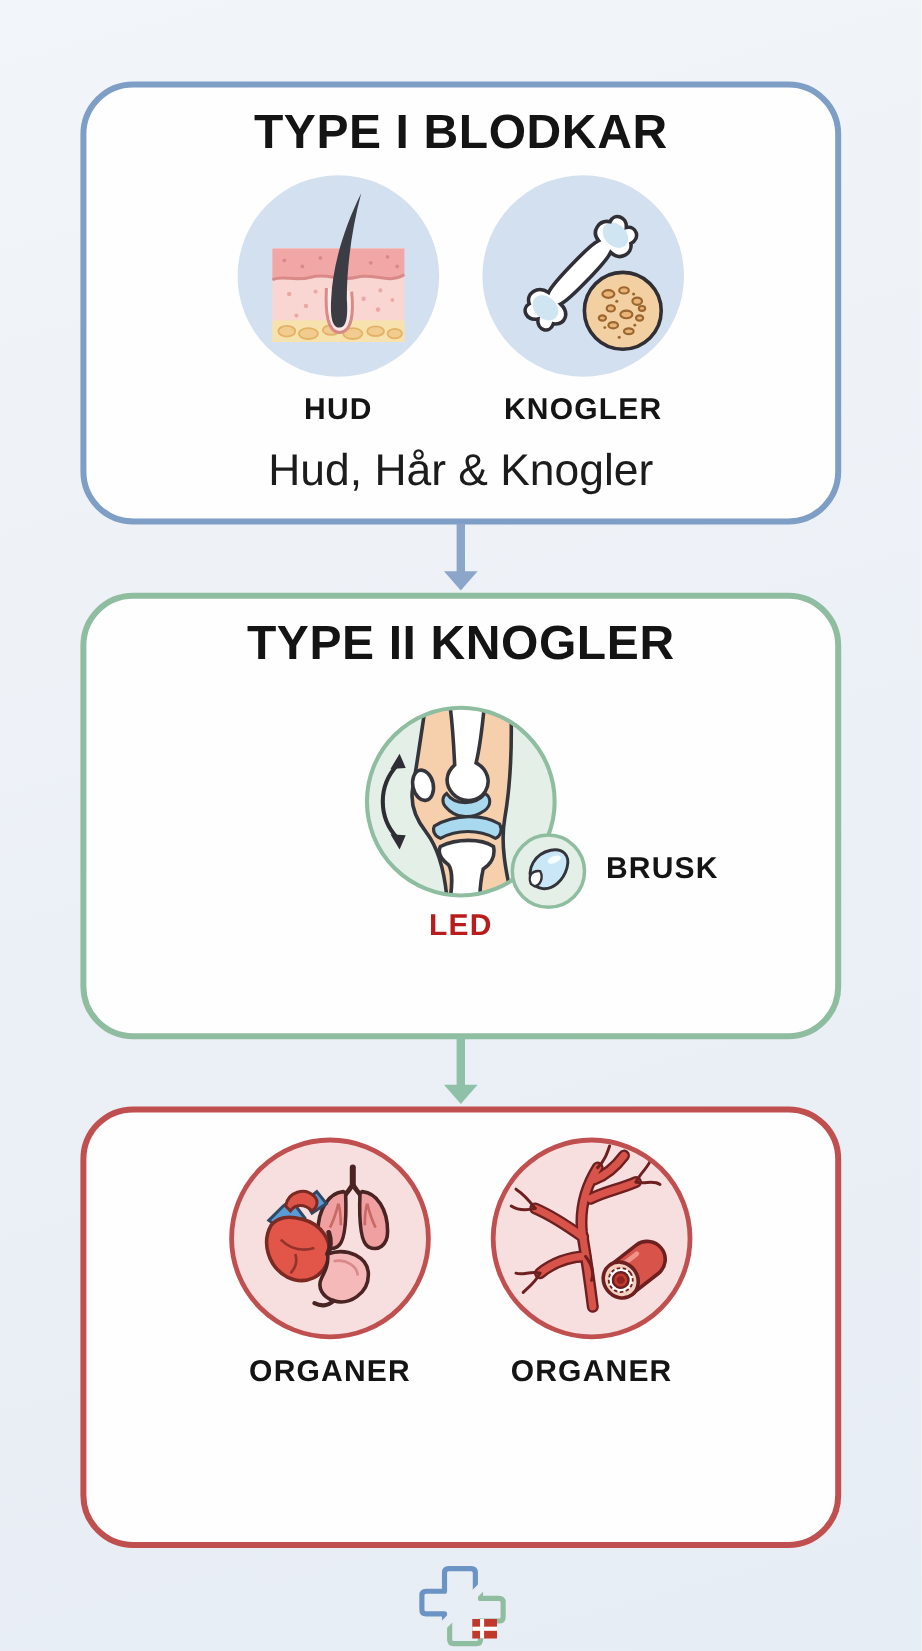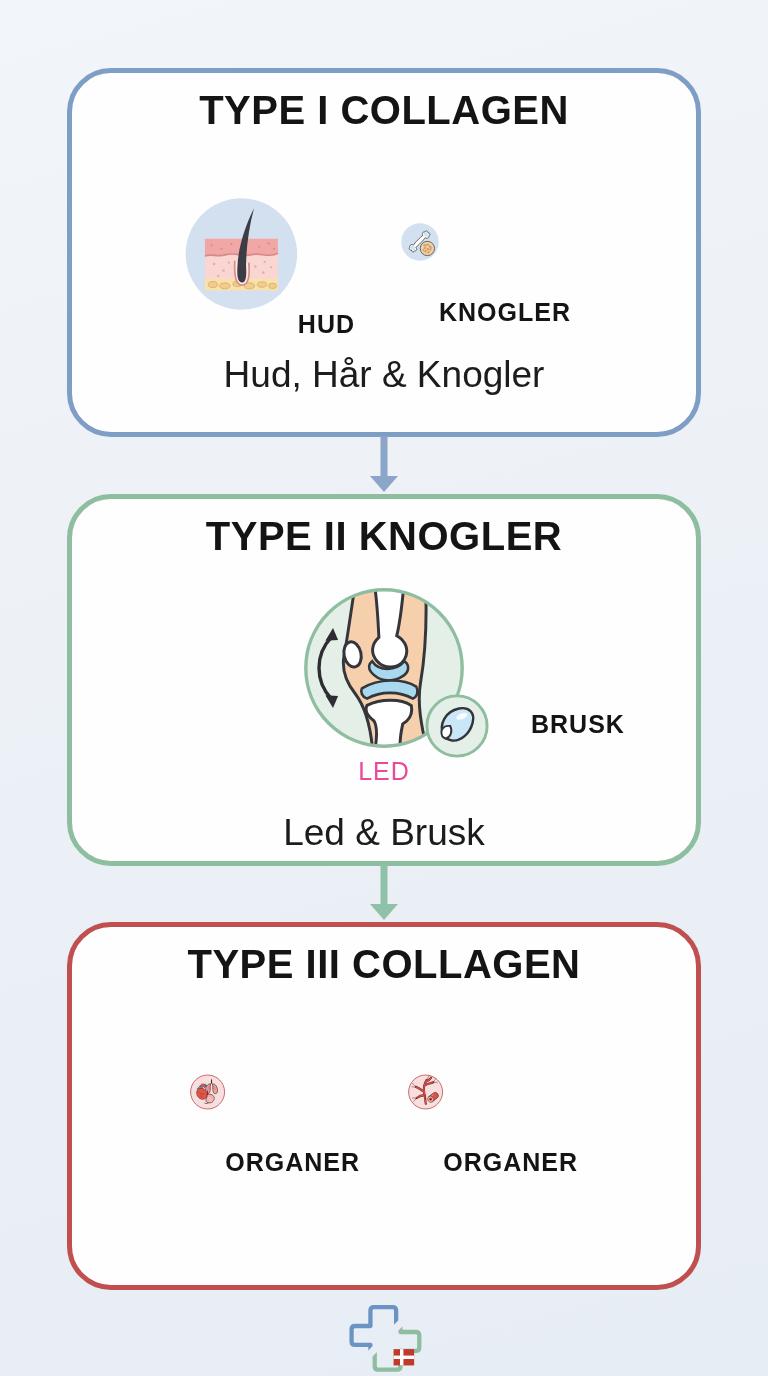--- a/index.html
+++ b/index.html
@@ -8,53 +8,53 @@
   .page{position:relative;width:768px;height:1376px;overflow:hidden;}
   .card{position:absolute;left:67px;width:634px;box-sizing:border-box;background:#fffefe;
         border:5px solid var(--accent,#888);border-radius:44px;text-align:center;}
   .card--one{top:68px;height:369px;}
   .card--two{top:494px;height:372px;}
   .card--three{top:922px;height:368px;}
   .card-title{margin:14px 0 0;font-size:40px;line-height:46px;font-weight:bold;letter-spacing:.5px;color:#141414;}
   .icon-row{display:flex;justify-content:center;margin-top:12px;}
   .card--one .icon-row{gap:34px;}
   .card--three .icon-row{gap:48px;margin-top:20px;}
-  .icon-cell{display:flex;align-items:flex-end;width:170px;}
+  .icon-cell{display:flex;flex-direction:column;align-items:center;width:170px;}
   .icon-cell svg{width:170px;height:170px;display:block;}
   .icon-label{margin-top:12px;font-size:25px;line-height:29px;font-weight:bold;letter-spacing:1px;color:#141414;}
   .card-subtitle{margin:14px 0 0;font-size:37px;line-height:43px;font-weight:400;color:#1c1c1c;}
   
   .joint-cluster{position:relative;height:238px;}
   .knee-wrap{position:absolute;left:227px;top:24px;width:170px;height:170px;}
   .knee-wrap svg{width:170px;height:170px;display:block;}
   .brusk-wrap{position:absolute;left:352px;top:134px;width:66px;height:66px;}
   .brusk-wrap svg{width:66px;height:66px;display:block;}
-  .brusk-label{position:absolute;left:459px;top:151px;font-size:25px;line-height:29px;font-weight:bold;letter-spacing:1px;color:#141414;text-align:center;}
+  .brusk-label{position:absolute;left:433px;top:151px;font-size:25px;line-height:29px;font-weight:bold;letter-spacing:1px;color:#141414;text-align:center;}
   .led-label{position:absolute;left:227px;top:198px;width:170px;text-align:center;
-             font-size:25px;line-height:29px;font-weight:normal;letter-spacing:1px;color:#ec4899;}
+             font-size:25px;line-height:29px;font-weight:bold;letter-spacing:1px;color:#b91c1c;}
   
   svg .disc{fill:var(--icon-bg,#e8e8e8);}
   svg .ring{fill:none;stroke:var(--accent,#888);}
   
   .arrow{position:absolute;left:364px;width:40px;height:57px;}
   .arrow .stem{stroke:var(--arrow-color,#999);}
   .arrow .head{fill:var(--arrow-color,#999);}
   .arrow--one{top:436px;}
   .arrow--two{top:864px;}
   
   .logo{position:absolute;left:346px;top:1302px;width:78px;height:72px;}
   .logo svg{width:78px;height:72px;display:block;}
 </style>
 </head>
 <body>
 
 <div class="page">
 
   <section class="card card--one" style="--accent: #7e9ec6; --icon-bg: #d3e0f0;">
-    <h2 class="card-title">TYPE I COLLAGEN</h2>
+    <h2 class="card-title">TYPE I BLODKAR</h2>
     <div class="icon-row">
 
       <figure class="icon-cell" style="margin:0">
         <svg viewBox="0 0 170 170">
           <circle class="disc" cx="85" cy="85" r="84"></circle>
           <rect x="30" y="62" width="110" height="78" fill="#f9d6d2"></rect>
           <path d="M30,62 H140 V84 C126,92 114,82 100,86 C86,90 76,82 62,86 C48,90 40,84 30,88 Z" fill="#f1a7a5"></path>
           <path d="M30,88 C40,84 48,90 62,86 C76,82 86,90 100,86 C114,82 126,92 140,84" fill="none" stroke="#d98a88" stroke-width="2.5"></path>
           <g fill="#d98a88">
             <circle cx="40" cy="72" r="1.6"></circle>
@@ -83,21 +83,21 @@
             <ellipse cx="116" cy="131" rx="7" ry="4"></ellipse>
               <ellipse cx="132" cy="133" rx="6" ry="4"></ellipse>
           </g>
           <path d="M75,95 C74,116 76,132 86,132 C96,132 98,116 96,98" fill="#fbe9e6" stroke="#d98a88" stroke-width="2.5"></path>
           <path d="M104,16 C89,46 80,78 79,104 C78,120 80,128 86,128 C92,128 93,118 92,104 C92,78 96,46 104,16 Z" fill="#3c3c45"></path>
         </svg>
         <figcaption class="icon-label">HUD</figcaption>
       </figure>
 
 
-      <figure class="icon-cell" style="margin:12px">
+      <figure class="icon-cell" style="margin:0">
         <svg viewBox="0 0 170 170">
           <circle class="disc" cx="85" cy="85" r="84"></circle>
           <g transform="rotate(-46 82 82)">
             <path d="M52,75 C50,64 38,62 34,70 C26,68 22,78 30,84 C22,90 28,100 36,96 C42,104 52,100 52,89 C60,92 104,92 112,89 C112,100 124,103 129,96 C138,99 143,89 136,84 C143,78 138,68 130,71 C125,63 113,65 112,75 C104,72 60,72 52,75 Z" fill="#ffffff"></path>
             <ellipse cx="41" cy="82" rx="9" ry="12" fill="#cfe6f2"></ellipse>
             <ellipse cx="125" cy="82" rx="9" ry="12" fill="#cfe6f2"></ellipse>
             <path d="M52,75 C50,64 38,62 34,70 C26,68 22,78 30,84 C22,90 28,100 36,96 C42,104 52,100 52,89 C60,92 104,92 112,89 C112,100 124,103 129,96 C138,99 143,89 136,84 C143,78 138,68 130,71 C125,63 113,65 112,75 C104,72 60,72 52,75 Z" fill="none" stroke="#2f2f35" stroke-width="3"></path>
           </g>
           <circle cx="118" cy="114" r="36" fill="#d3e0f0"></circle>
           <circle cx="118" cy="114" r="32" fill="#f2d0a2" stroke="#2f2f35" stroke-width="3"></circle>
@@ -166,30 +166,28 @@
           <path d="M20,44 C15,32 22,19 36,16 C46,14 53,20 50,31 C47,42 38,50 29,49 C25,48 22,47 20,44 Z" fill="#c9e7f7" stroke="#33333a" stroke-width="2.5"></path>
           <path d="M19,45 C16,38 20,33 27,34 C30,40 27,46 22,47 Z" fill="#ffffff" stroke="#33333a" stroke-width="2"></path>
           <ellipse cx="39" cy="24" rx="6" ry="3" transform="rotate(-22 39 24)" fill="#ffffff" opacity="0.85"></ellipse>
           <circle class="ring" cx="34" cy="34" r="31" stroke-width="3"></circle>
         </svg>
       </div>
 
       <span class="brusk-label">BRUSK</span>
       <span class="led-label">LED</span>
     </div>
-    <p class="card-subtitle">Led &amp; Brusk</p>
   </section>
 
   <svg class="arrow arrow--two" viewBox="0 0 40 57" style="--arrow-color: #8fc0a8;">
     <line class="stem" x1="20" y1="0" x2="20" y2="42" stroke-width="7"></line>
     <polygon class="head" points="6,40 34,40 20,56"></polygon>
   </svg>
 
   <section class="card card--three" style="--accent: #c0504f; --icon-bg: #f8dfdf;">
-    <h2 class="card-title">TYPE III COLLAGEN</h2>
     <div class="icon-row">
 
       <figure class="icon-cell" style="margin:0">
         <svg viewBox="0 0 170 170">
           <circle class="disc" cx="85" cy="85" r="82"></circle>
           <path d="M104,26 L104,40" stroke="#4a2323" stroke-width="5" stroke-linecap="round"></path>
           <path d="M104,40 C99,48 95,52 90,56 M104,40 C109,48 113,52 118,56" stroke="#4a2323" stroke-width="4" fill="none"></path>
           <path d="M96,46 C84,47 75,61 75,79 C75,91 83,96 91,92 C97,89 99,72 98,47 Z" fill="#f0a0a0" stroke="#4a2323" stroke-width="3"></path>
           <path d="M112,46 C124,47 133,61 133,79 C133,91 125,96 117,92 C111,89 109,72 110,47 Z" fill="#f0a0a0" stroke="#4a2323" stroke-width="3"></path>
           <path d="M92,56 C90,64 88,70 85,76 M92,56 C94,62 94,68 94,74 M116,56 C118,64 120,70 123,76 M116,56 C114,62 114,68 114,74" stroke="#c86a64" stroke-width="2.2" fill="none"></path>

